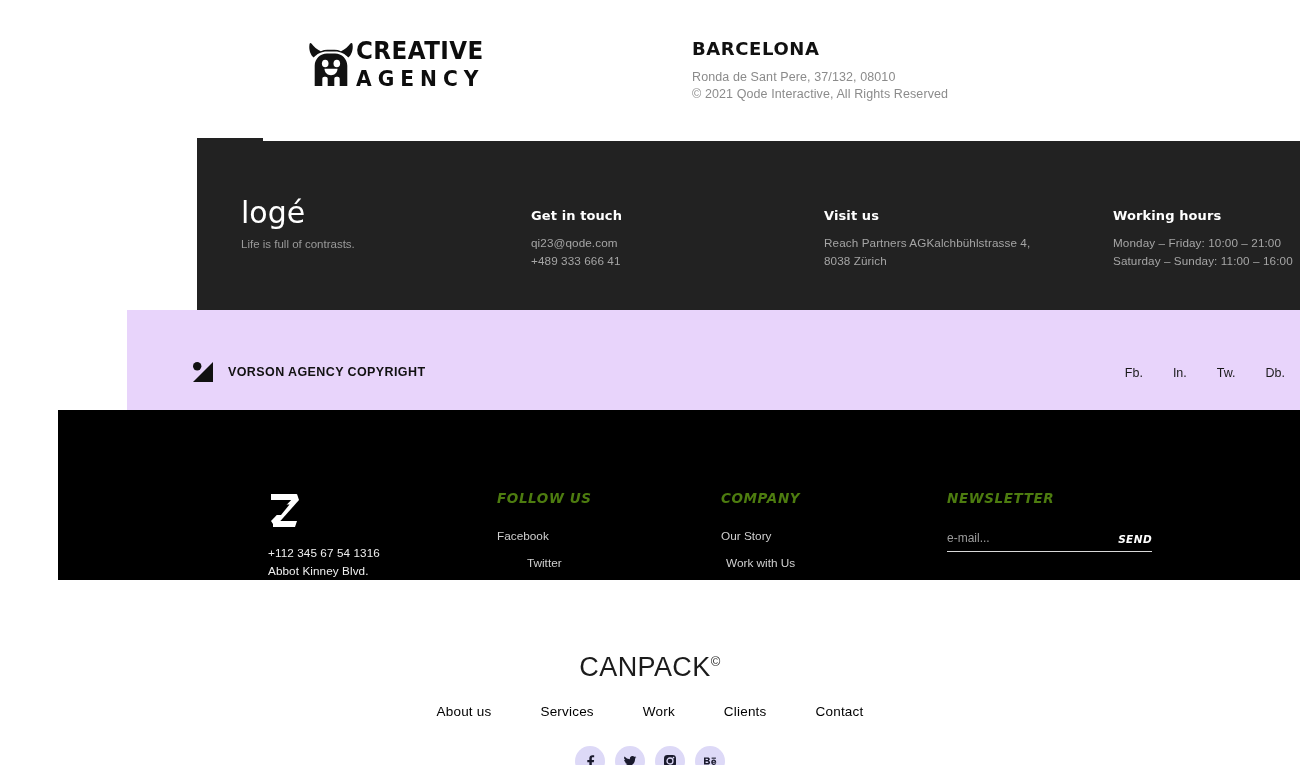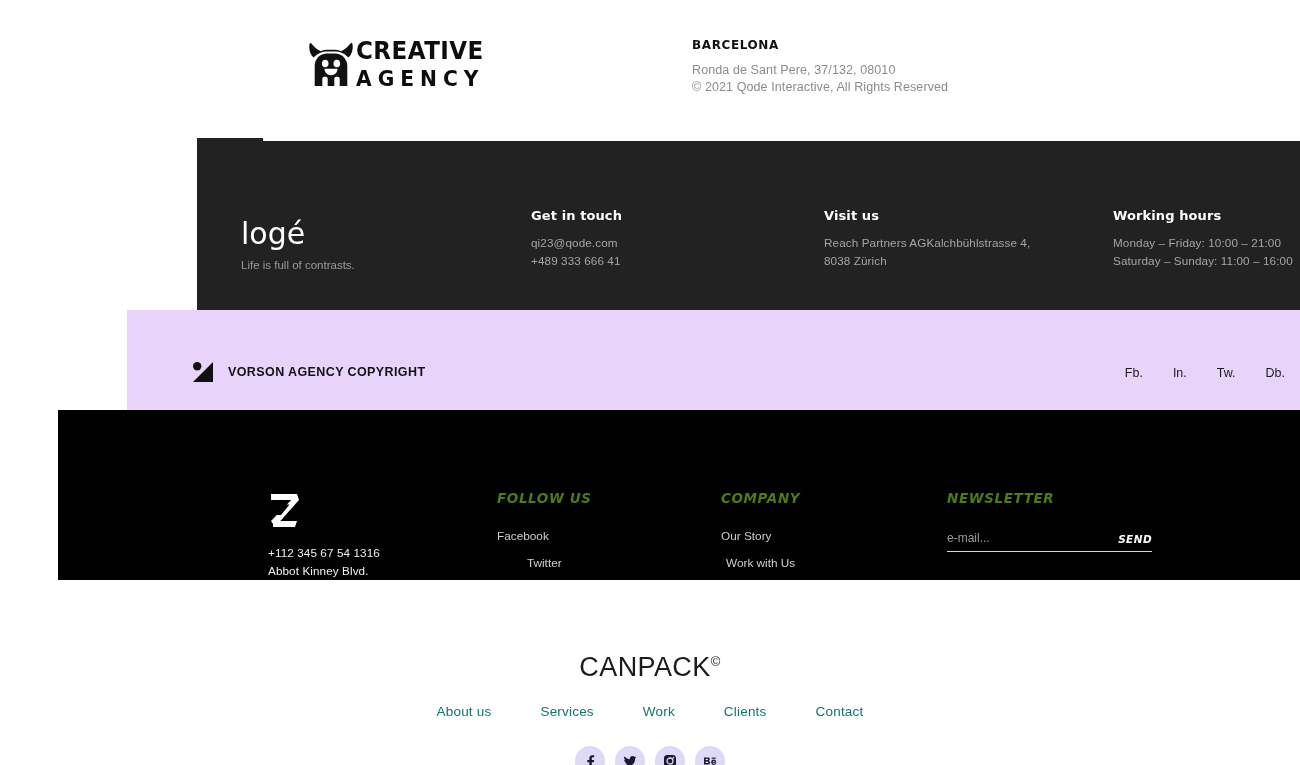--- a/index.html
+++ b/index.html
@@ -16,32 +16,32 @@
 
   .ca-logo { position: absolute; left: 306px; top: 38px; display: flex; align-items: center; }
   .ca-mark { width: 50px; height: 45px; display: block; }
   .ca-words { display: flex; flex-direction: column; line-height: 1; }
   .ca-l1 { font-family: "DejaVu Sans", sans-serif; font-weight: 700; font-size: 25px;
            letter-spacing: 0.5px; color: #0d0d0d; transform: scaleX(0.92); transform-origin: left center; }
   .ca-l2 { font-family: "DejaVu Sans", sans-serif; font-weight: 700; font-size: 22px;
            letter-spacing: 6.5px; color: #0d0d0d; margin-top: 5px; transform: scaleX(0.92); transform-origin: left center;}
 
   .bcn { position: absolute; left: 692px; top: 38px; }
-  .bcn-title { font-family: "DejaVu Sans", sans-serif; font-weight: 700; font-size: 12px;
+  .bcn-title { font-family: "DejaVu Sans", sans-serif; font-weight: 700; font-size: 18px;
                letter-spacing: 0.6px; color: #111; }
   .bcn-line { font-size: 12.5px; color: #8b8b8b; margin-top: 11px; letter-spacing: 0.1px; }
   .bcn-line + .bcn-line { margin-top: 3px; }
 
   
   .sec-dark { position: absolute; left: 197px; top: 138px; width: 1103px; height: 172px; background: #222222; }
   .sec-dark-notch { position: absolute; left: 263px; top: 138px; width: 1037px; height: 3px; background: #ffffff; }
 
   .dk-inner { position: absolute; left: 0; top: 0; width: 1103px; height: 172px; }
   .loge { position: absolute; left: 44px; top: 60px; }
-  .loge-name { font-family: "DejaVu Sans", sans-serif; font-size: 30px; font-weight: 400; color: #ffffff; line-height: 1; margin-top: 21px; }
+  .loge-name { font-family: "DejaVu Sans", sans-serif; font-size: 30px; font-weight: 400; color: #ffffff; line-height: 1; }
   .loge-tag { font-size: 11.5px; color: #9a9a9a; margin-top: 10px; }
 
   .dk-col { position: absolute; top: 70px; }
   .dk-col.c1 { left: 334px; }
   .dk-col.c2 { left: 627px; }
   .dk-col.c3 { left: 916px; }
   .dk-h { font-family: "DejaVu Sans", sans-serif; font-weight: 700; font-size: 13px; color: #ffffff; letter-spacing: 0.1px; }
   .dk-t { font-size: 11.7px; color: #a5a5a5; margin-top: 13px; letter-spacing: 0.1px; }
   .dk-t + .dk-t { margin-top: 5px; }
 
@@ -77,21 +77,21 @@
   .nl-input::placeholder { color: #9b9b9b; }
   .nl-send { font-family: "DejaVu Sans", sans-serif; font-weight: 700; font-style: italic; font-size: 10.5px;
              color: #ffffff; letter-spacing: 0.4px; background: none; border: 0; cursor: pointer; padding: 0; }
 
   
   .sec-bot { position: absolute; left: 0; top: 580px; width: 1300px; height: 220px; background: #fff; }
   .cp-title { position: absolute; left: 0; right: 0; top: 72px; text-align: center;
               font-family: "Liberation Sans", sans-serif; font-size: 27px; font-weight: 400; color: #1b1b1b; letter-spacing: 0.4px; }
   .cp-title sup { font-size: 13px; vertical-align: super; }
   .cp-nav { position: absolute; left: 0; right: 0; top: 124px; display: flex; justify-content: center; gap: 49px; }
-  .cp-nav a { font-size: 13.5px; color: #0f766e; text-decoration: none; letter-spacing: 0.2px; }
+  .cp-nav a { font-size: 13.5px; color: #000000; text-decoration: none; letter-spacing: 0.2px; }
   .cp-social { position: absolute; left: 0; right: 0; top: 166px; display: flex; justify-content: center; gap: 10px; }
   .cp-social .circ { width: 30px; height: 30px; border-radius: 50%; background: #ddd9f7;
                      display: flex; align-items: center; justify-content: center; }
   .cp-social svg { display: block; }
 </style>
 </head>
 <body>
 
 <div class="page">
 

